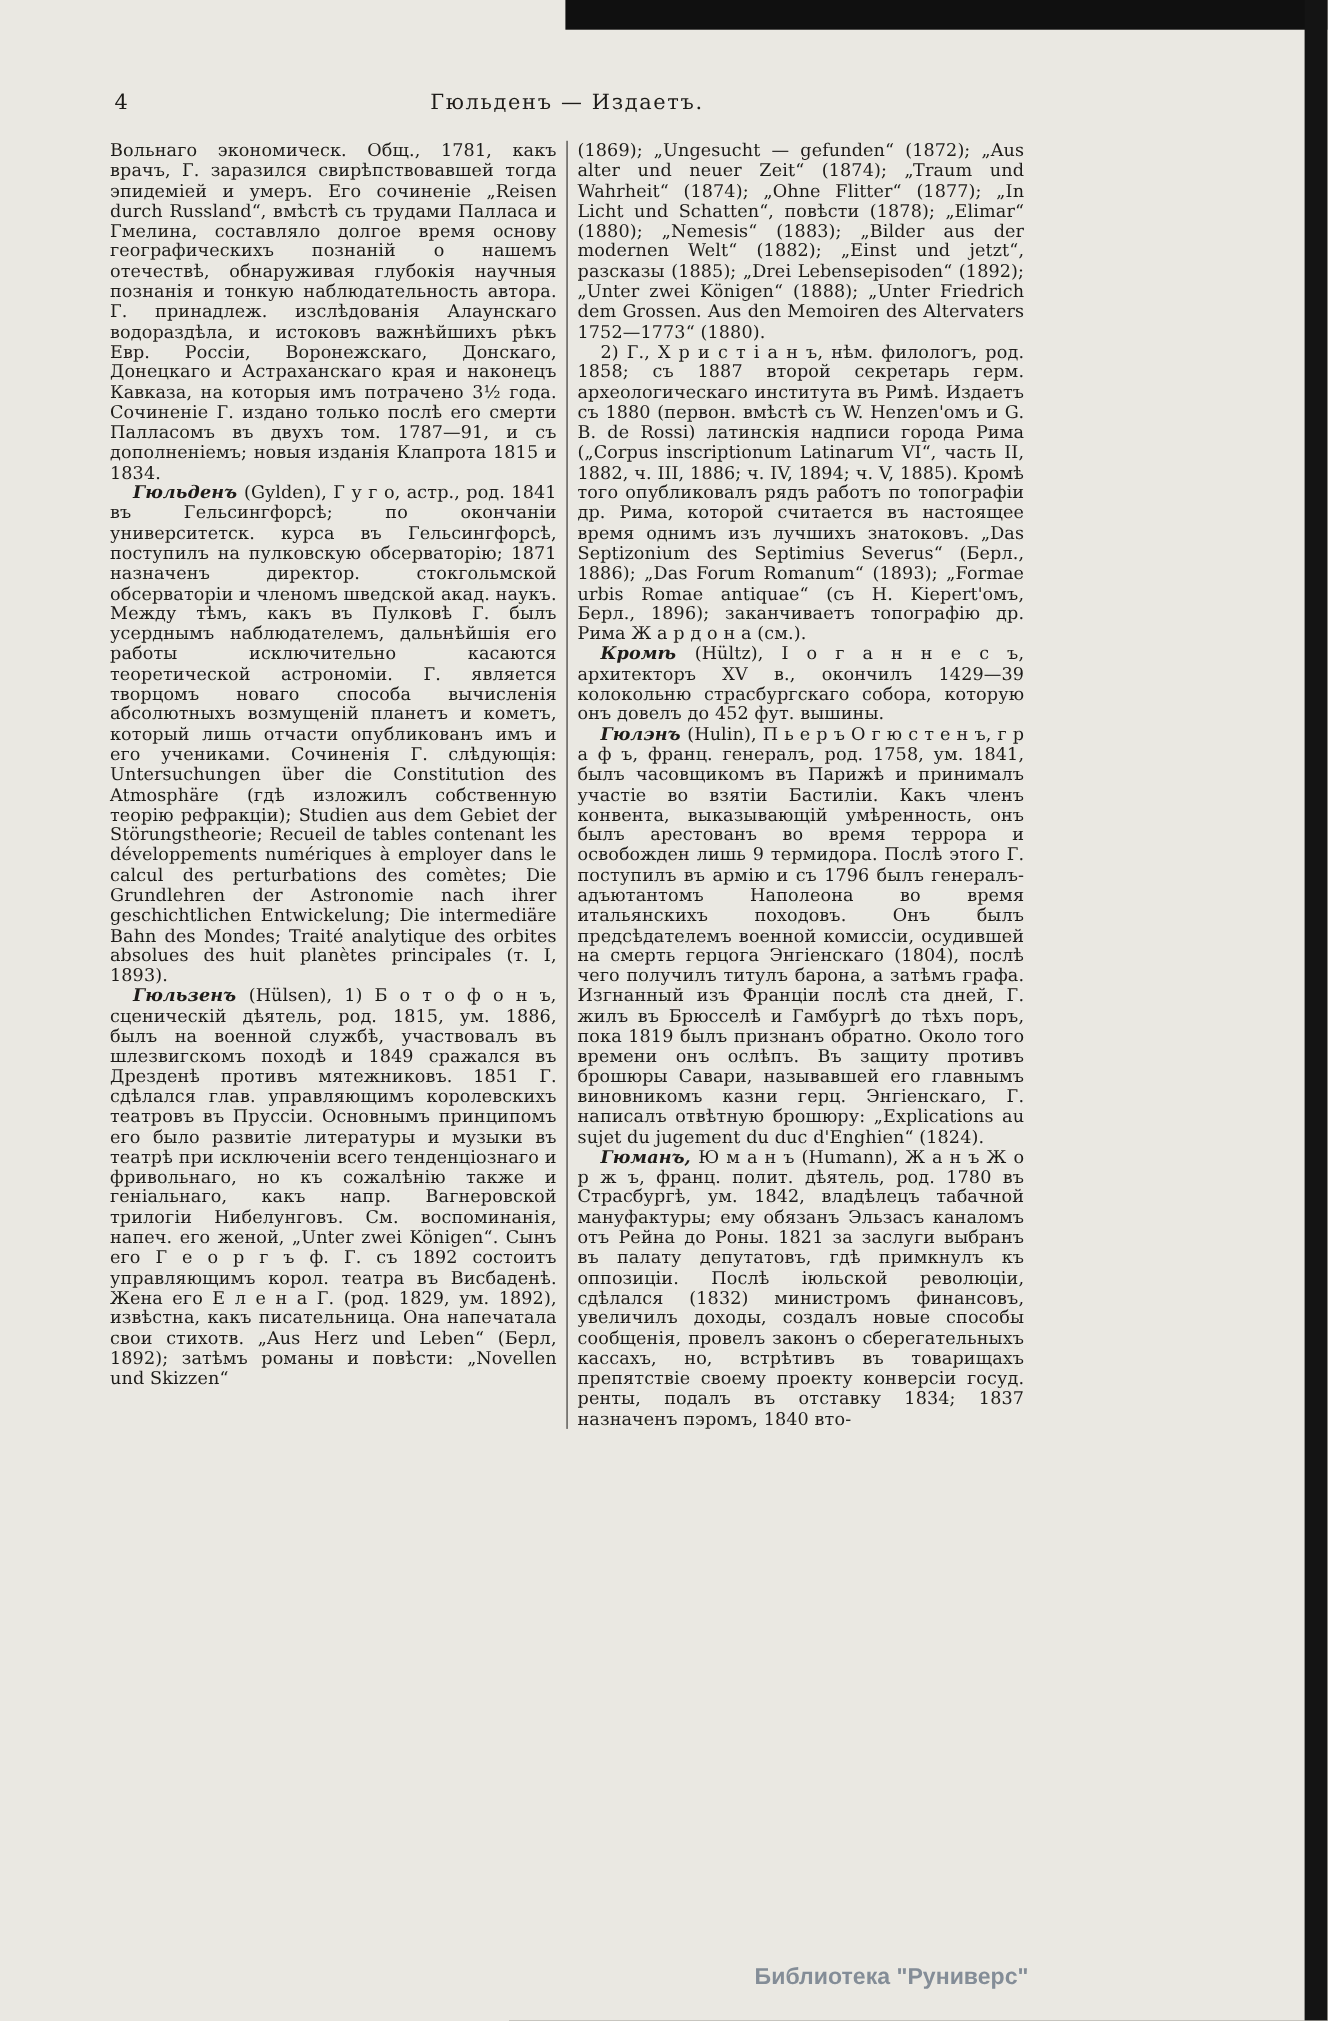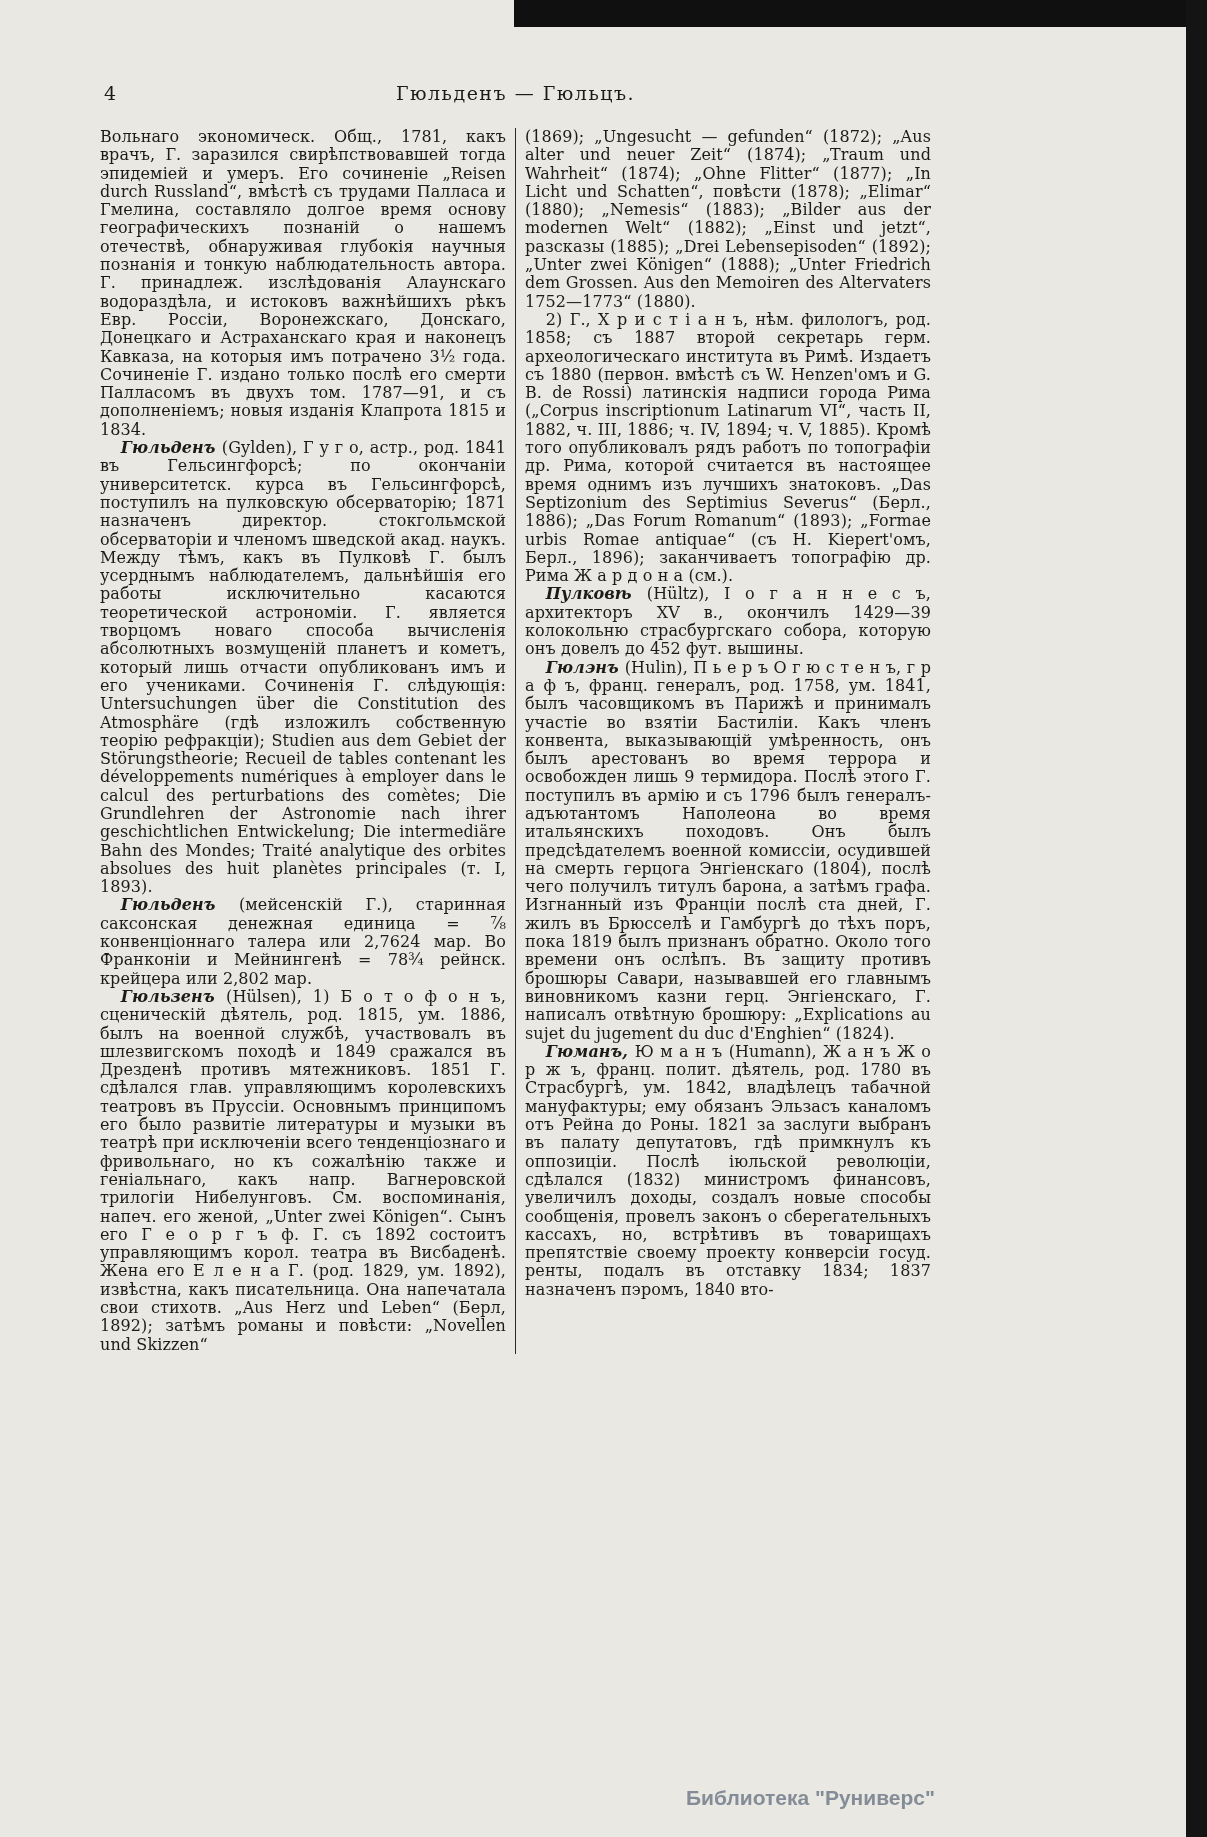--- a/index.html
+++ b/index.html
@@ -95,34 +95,33 @@
 </style>
 </head>
 <body>
 
 <div class="page">
   <div class="strip-top"></div>
   <div class="strip-right"></div>
 
   <div class="header">
     <span class="pagenum">4</span>
-    <span class="running-title">Гюльденъ — Гюльцъ.</span>
+    <span class="running-title">Гюльденъ — Издаетъ.</span>
   </div>
 
   <div class="content">
     <div class="col" id="col-left">
         <p class="para no-indent">Вольнаго экономическ. Общ., 1781, какъ врачъ, Г. заразился свирѣпствовавшей тогда эпидеміей и умеръ. Его сочиненіе „Reisen durch Russland“, вмѣстѣ съ трудами Палласа и Гмелина, составляло долгое время основу географическихъ познаній о нашемъ отечествѣ, обнаруживая глубокія научныя познанія и тонкую наблюдательность автора. Г. принадлеж. изслѣдованія Алаунскаго водораздѣла, и истоковъ важнѣйшихъ рѣкъ Евр. Россіи, Воронежскаго, Донскаго, Донецкаго и Астраханскаго края и наконецъ Кавказа, на которыя имъ потрачено 3½ года. Сочиненіе Г. издано только послѣ его смерти Палласомъ въ двухъ том. 1787—91, и съ дополненіемъ; новыя изданія Клапрота 1815 и 1834.</p>
         <p class="para"><b class="lead">Гюльденъ </b>(Gylden), Г у г о, астр., род. 1841 въ Гельсингфорсѣ; по окончаніи университетск. курса въ Гельсингфорсѣ, поступилъ на пулковскую обсерваторію; 1871 назначенъ директор. стокгольмской обсерваторіи и членомъ шведской акад. наукъ. Между тѣмъ, какъ въ Пулковѣ Г. былъ усерднымъ наблюдателемъ, дальнѣйшія его работы исключительно касаются теоретической астрономіи. Г. является творцомъ новаго способа вычисленія абсолютныхъ возмущеній планетъ и кометъ, который лишь отчасти опубликованъ имъ и его учениками. Сочиненія Г. слѣдующія: Untersuchungen über die Constitution des Atmosphäre (гдѣ изложилъ собственную теорію рефракціи); Studien aus dem Gebiet der Störungstheorie; Recueil de tables contenant les développements numériques à employer dans le calcul des perturbations des comètes; Die Grundlehren der Astronomie nach ihrer geschichtlichen Entwickelung; Die intermediäre Bahn des Mondes; Traité analytique des orbites absolues des huit planètes principales (т. I, 1893).</p>
-        <p class="para"><b class="lead">Гюльденъ </b>(мейсенскій Г.), старинная саксонская денежная единица = ⅞ конвенціоннаго талера или 2,7624 мар. Во Франконіи и Мейнингенѣ = 78¾ рейнск. крейцера или 2,802 мар.</p>
         <p class="para"><b class="lead">Гюльзенъ </b>(Hülsen), 1) Б о т о  ф о н ъ, сценическій дѣятель, род. 1815, ум. 1886, былъ на военной службѣ, участвовалъ въ шлезвигскомъ походѣ и 1849 сражался въ Дрезденѣ противъ мятежниковъ. 1851 Г. сдѣлался глав. управляющимъ королевскихъ театровъ въ Пруссіи. Основнымъ принципомъ его было развитіе литературы и музыки въ театрѣ при исключеніи всего тенденціознаго и фривольнаго, но къ сожалѣнію также и геніальнаго, какъ напр. Вагнеровской трилогіи Нибелунговъ. См. воспоминанія, напеч. его женой, „Unter zwei Königen“. Сынъ его Г е о р г ъ ф. Г. съ 1892 состоитъ управляющимъ корол. театра въ Висбаденѣ. Жена его Е л е н а Г. (род. 1829, ум. 1892), извѣстна, какъ писательница. Она напечатала свои стихотв. „Aus Herz und Leben“ (Берл, 1892); затѣмъ романы и повѣсти: „Novellen und Skizzen“</p>
       </div>
     <div class="divider"></div>
     <div class="col" id="col-right">
         <p class="para no-indent">(1869); „Ungesucht — gefunden“ (1872); „Aus alter und neuer Zeit“ (1874); „Traum und Wahrheit“ (1874); „Ohne Flitter“ (1877); „In Licht und Schatten“, повѣсти (1878); „Elimar“ (1880); „Nemesis“ (1883); „Bilder aus der modernen Welt“ (1882); „Einst und jetzt“, разсказы (1885); „Drei Lebensepisoden“ (1892); „Unter zwei Königen“ (1888); „Unter Friedrich dem Grossen. Aus den Memoiren des Altervaters 1752—1773“ (1880).</p>
         <p class="para">2) Г., Х р и с т і а н ъ, нѣм. филологъ, род. 1858; съ 1887 второй секретарь герм. археологическаго института въ Римѣ. Издаетъ съ 1880 (первон. вмѣстѣ съ W. Henzen'омъ и G. B. de Rossi) латинскія надписи города Рима („Corpus inscriptionum Latinarum VI“, часть II, 1882, ч. III, 1886; ч. IV, 1894; ч. V, 1885). Кромѣ того опубликовалъ рядъ работъ по топографіи др. Рима, которой считается въ настоящее время однимъ изъ лучшихъ знатоковъ. „Das Septizonium des Septimius Severus“ (Берл., 1886); „Das Forum Romanum“ (1893); „Formae urbis Romae antiquae“ (съ H. Kiepert'омъ, Берл., 1896); заканчиваетъ топографію др. Рима Ж а р д о н а (см.).</p>
-        <p class="para"><b class="lead">Пулковѣ </b>(Hültz), І о г а н н е с ъ, архитекторъ XV в., окончилъ 1429—39 колокольню страсбургскаго собора, которую онъ довелъ до 452 фут. вышины.</p>
+        <p class="para"><b class="lead">Кромѣ </b>(Hültz), І о г а н н е с ъ, архитекторъ XV в., окончилъ 1429—39 колокольню страсбургскаго собора, которую онъ довелъ до 452 фут. вышины.</p>
         <p class="para"><b class="lead">Гюлэнъ </b>(Hulin), П ь е р ъ  О г ю с т е н ъ, г р а ф ъ, франц. генералъ, род. 1758, ум. 1841, былъ часовщикомъ въ Парижѣ и принималъ участіе во взятіи Бастиліи. Какъ членъ конвента, выказывающій умѣренность, онъ былъ арестованъ во время террора и освобожден лишь 9 термидора. Послѣ этого Г. поступилъ въ армію и съ 1796 былъ генералъ-адъютантомъ Наполеона во время итальянскихъ походовъ. Онъ былъ предсѣдателемъ военной комиссіи, осудившей на смерть герцога Энгіенскаго (1804), послѣ чего получилъ титулъ барона, а затѣмъ графа. Изгнанный изъ Франціи послѣ ста дней, Г. жилъ въ Брюсселѣ и Гамбургѣ до тѣхъ поръ, пока 1819 былъ признанъ обратно. Около того времени онъ ослѣпъ. Въ защиту противъ брошюры Савари, называвшей его главнымъ виновникомъ казни герц. Энгіенскаго, Г. написалъ отвѣтную брошюру: „Explications au sujet du jugement du duc d'Enghien“ (1824).</p>
         <p class="para"><b class="lead">Гюманъ, </b>Ю м а н ъ (Humann), Ж а н ъ  Ж о р ж ъ, франц. полит. дѣятель, род. 1780 въ Страсбургѣ, ум. 1842, владѣлецъ табачной мануфактуры; ему обязанъ Эльзасъ каналомъ отъ Рейна до Роны. 1821 за заслуги выбранъ въ палату депутатовъ, гдѣ примкнулъ къ оппозиціи. Послѣ іюльской революціи, сдѣлался (1832) министромъ финансовъ, увеличилъ доходы, создалъ новые способы сообщенія, провелъ законъ о сберегательныхъ кассахъ, но, встрѣтивъ въ товарищахъ препятствіе своему проекту конверсіи госуд. ренты, подалъ въ отставку 1834; 1837 назначенъ пэромъ, 1840 вто-</p>
       </div>
   </div>
 
   <div class="watermark">Библиотека "Руниверс"</div>
 </div>
 
 </body></html>

